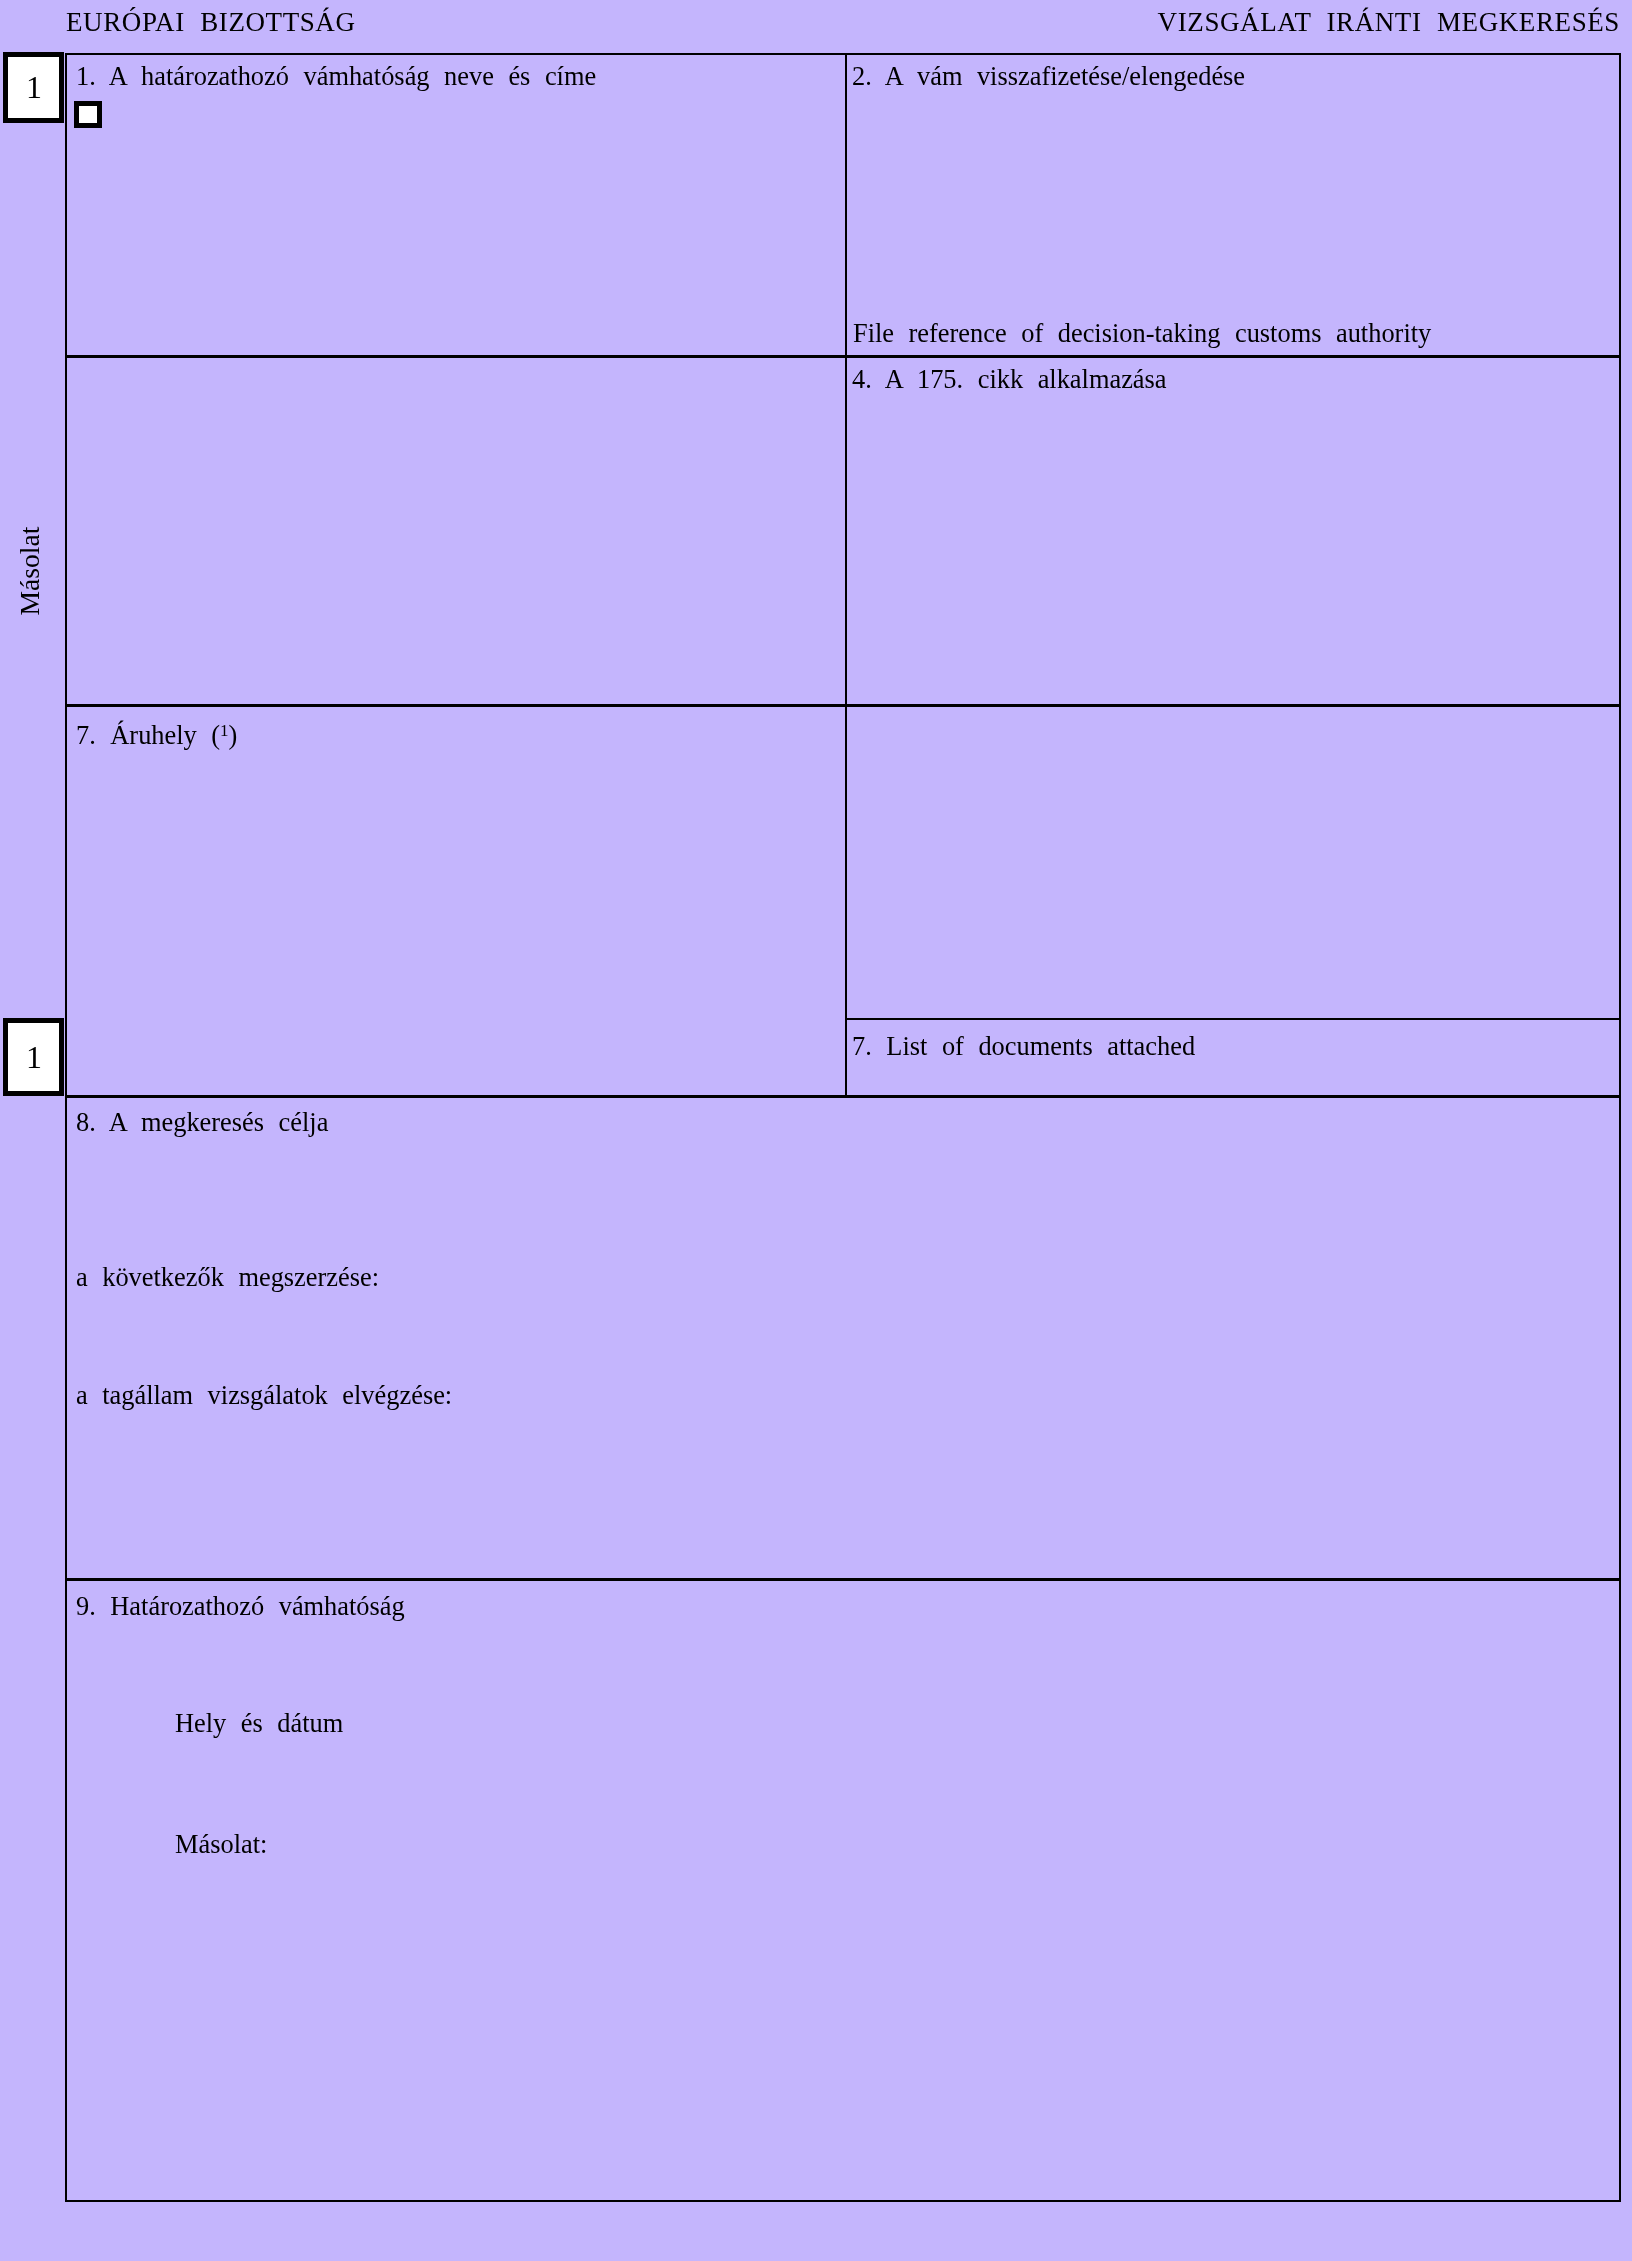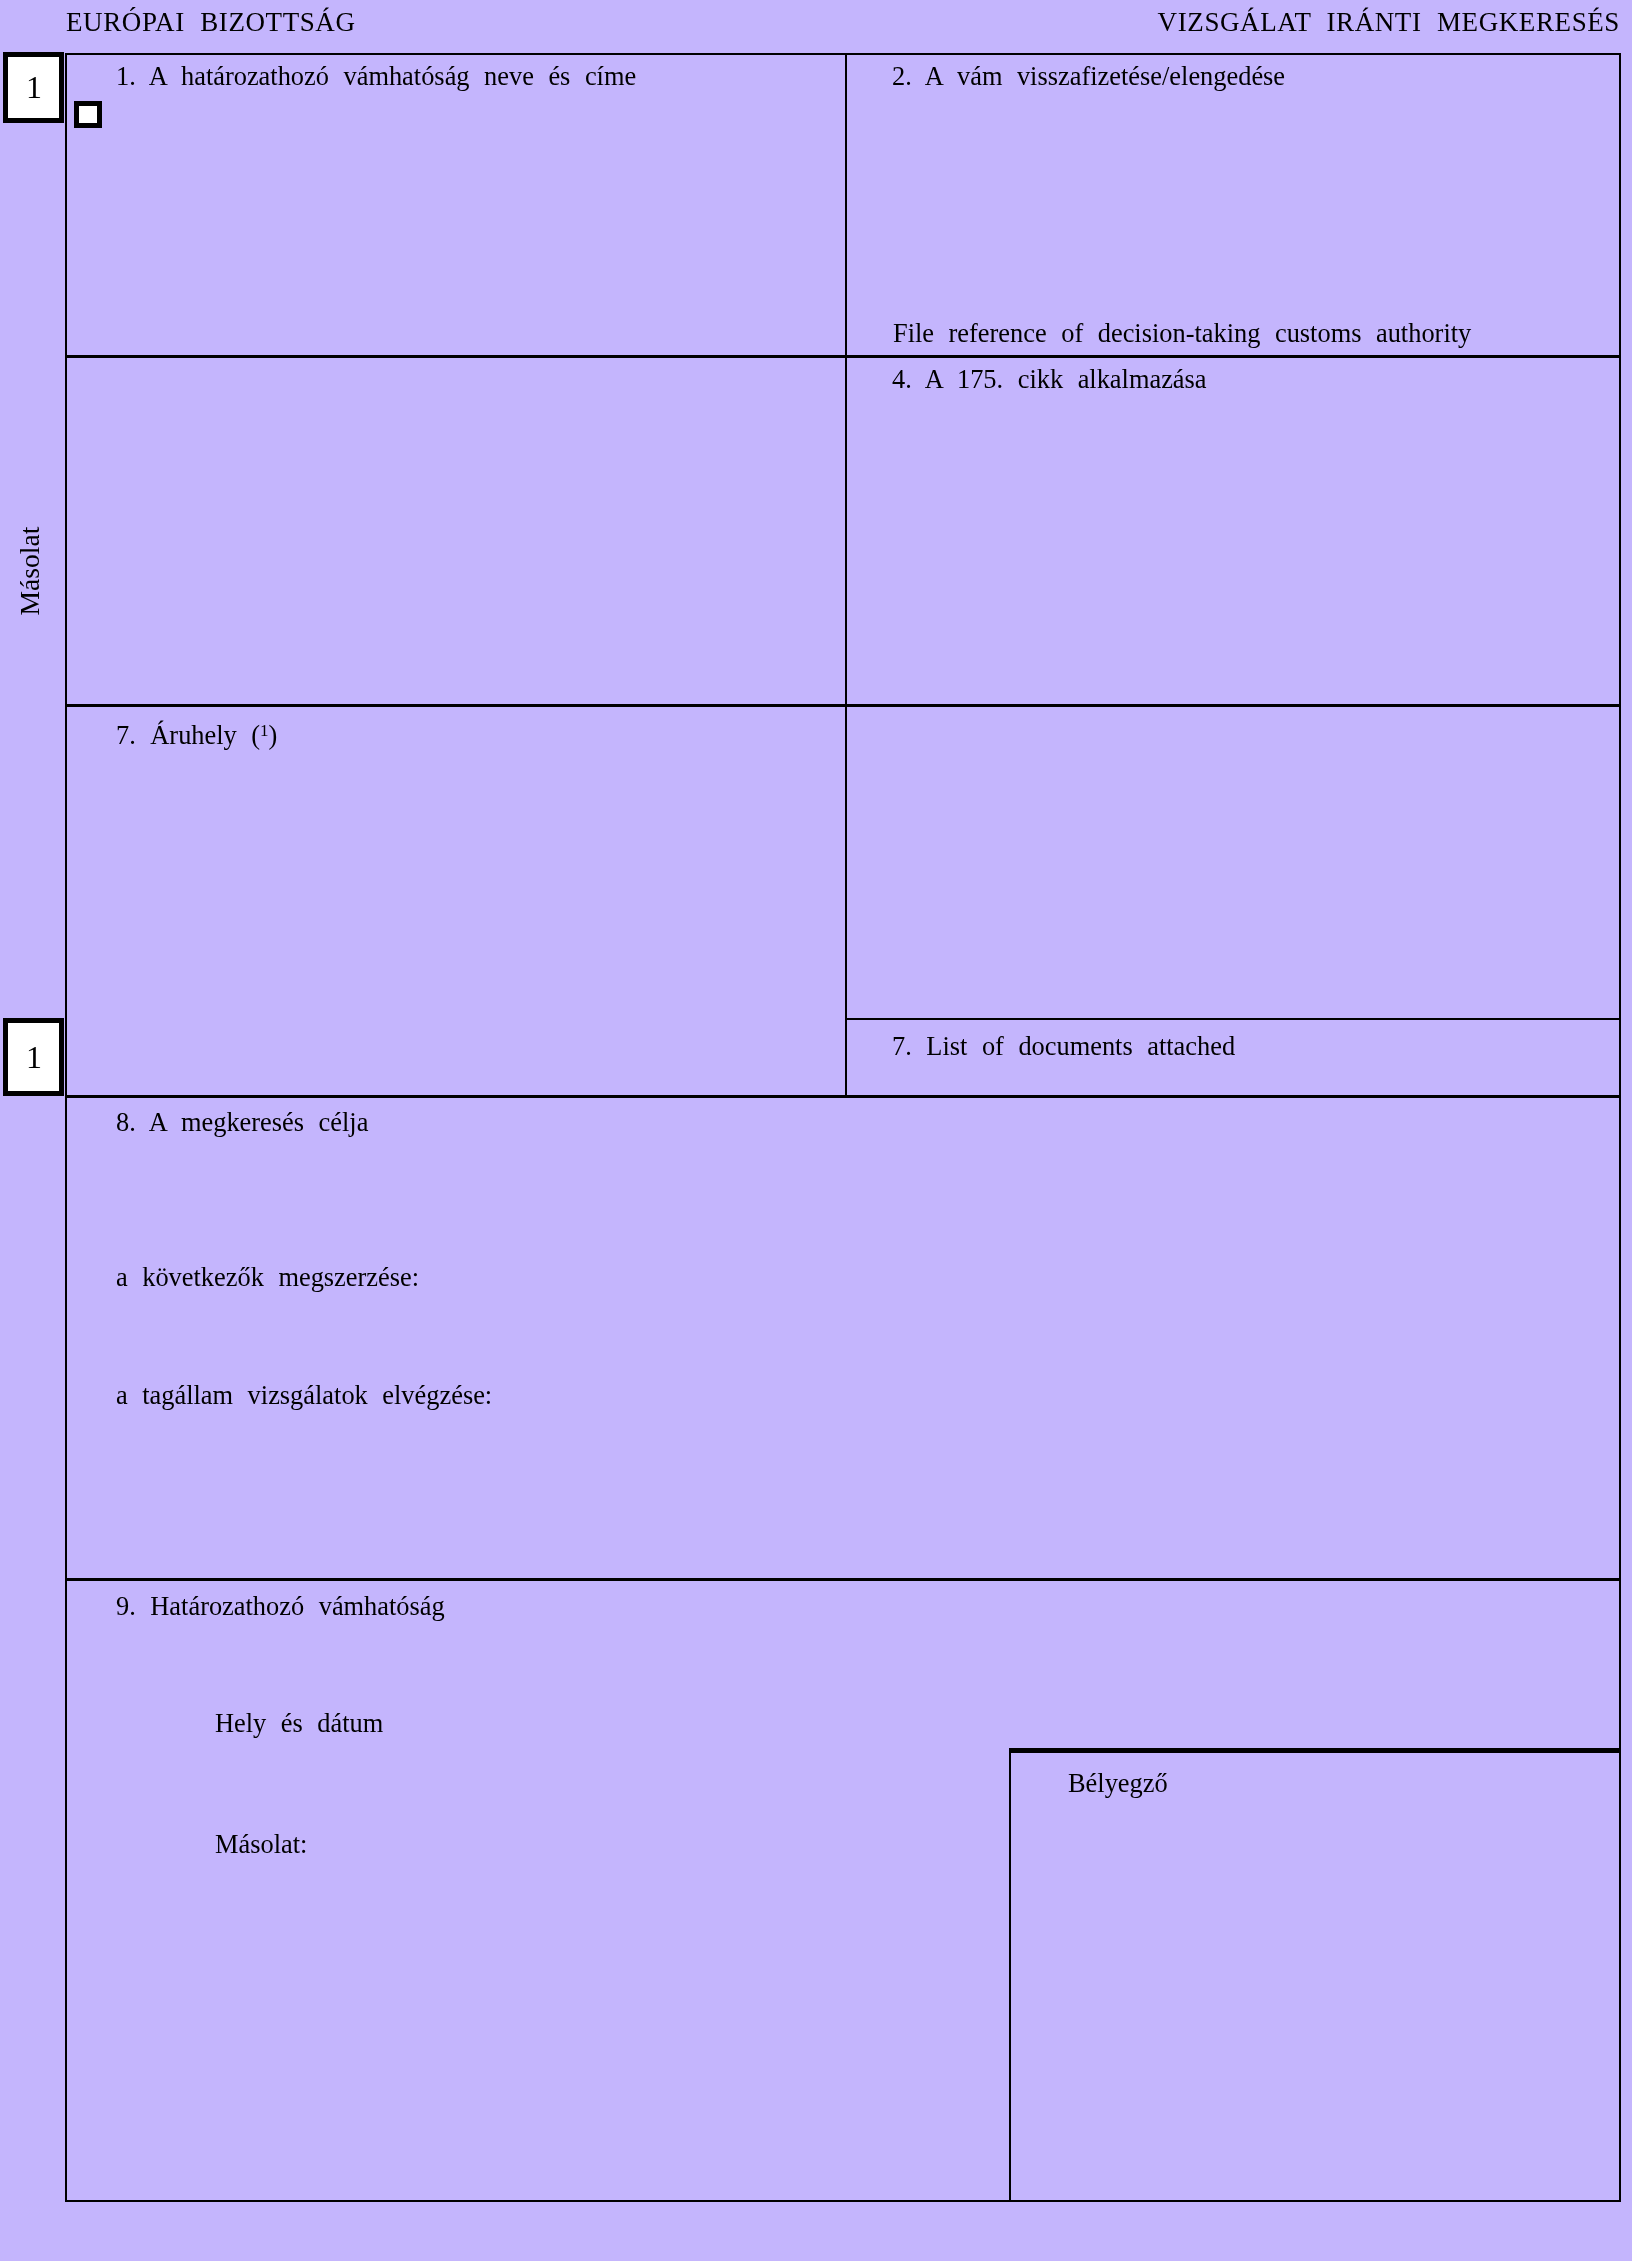--- a/index.html
+++ b/index.html
@@ -38,21 +38,20 @@
   }
 
   .line { position: absolute; background: #000; }
 
   .lbl {
     position: absolute;
     font-size: 26.4px;
     line-height: 34px;
     word-spacing: 0.30em;
     white-space: nowrap;
-    margin-left: 40px;
   }
   .lbl-wrap {
     white-space: normal;
     text-align: justify;
     line-height: 37px;
   }
   .sup {
     font-size: 17px;
     vertical-align: 8px;
   }
@@ -144,18 +143,15 @@
   <div class="lbl" style="left:852px; top:1029px;">7. List of documents attached</div>
 
   <div class="lbl" style="left:76px; top:1105px;">8. A megkeresés célja</div>
   <div class="lbl" style="left:76px; top:1260px;">a következők megszerzése:</div>
   <div class="lbl" style="left:76px; top:1378px;">a tagállam vizsgálatok elvégzése:</div>
 
   <div class="lbl" style="left:76px; top:1589px;">9. Határozathozó vámhatóság</div>
   <div class="lbl" style="left:175px; top:1706px;">Hely és dátum</div>
   <div class="lbl" style="left:175px; top:1827px;">Másolat:</div>
 
-  <div class="stamp-box">
-    <div class="lbl" style="left:17px; top:12.6px;">Bélyegző</div>
-  </div>
 
 </div>
 
 
 </body></html>

